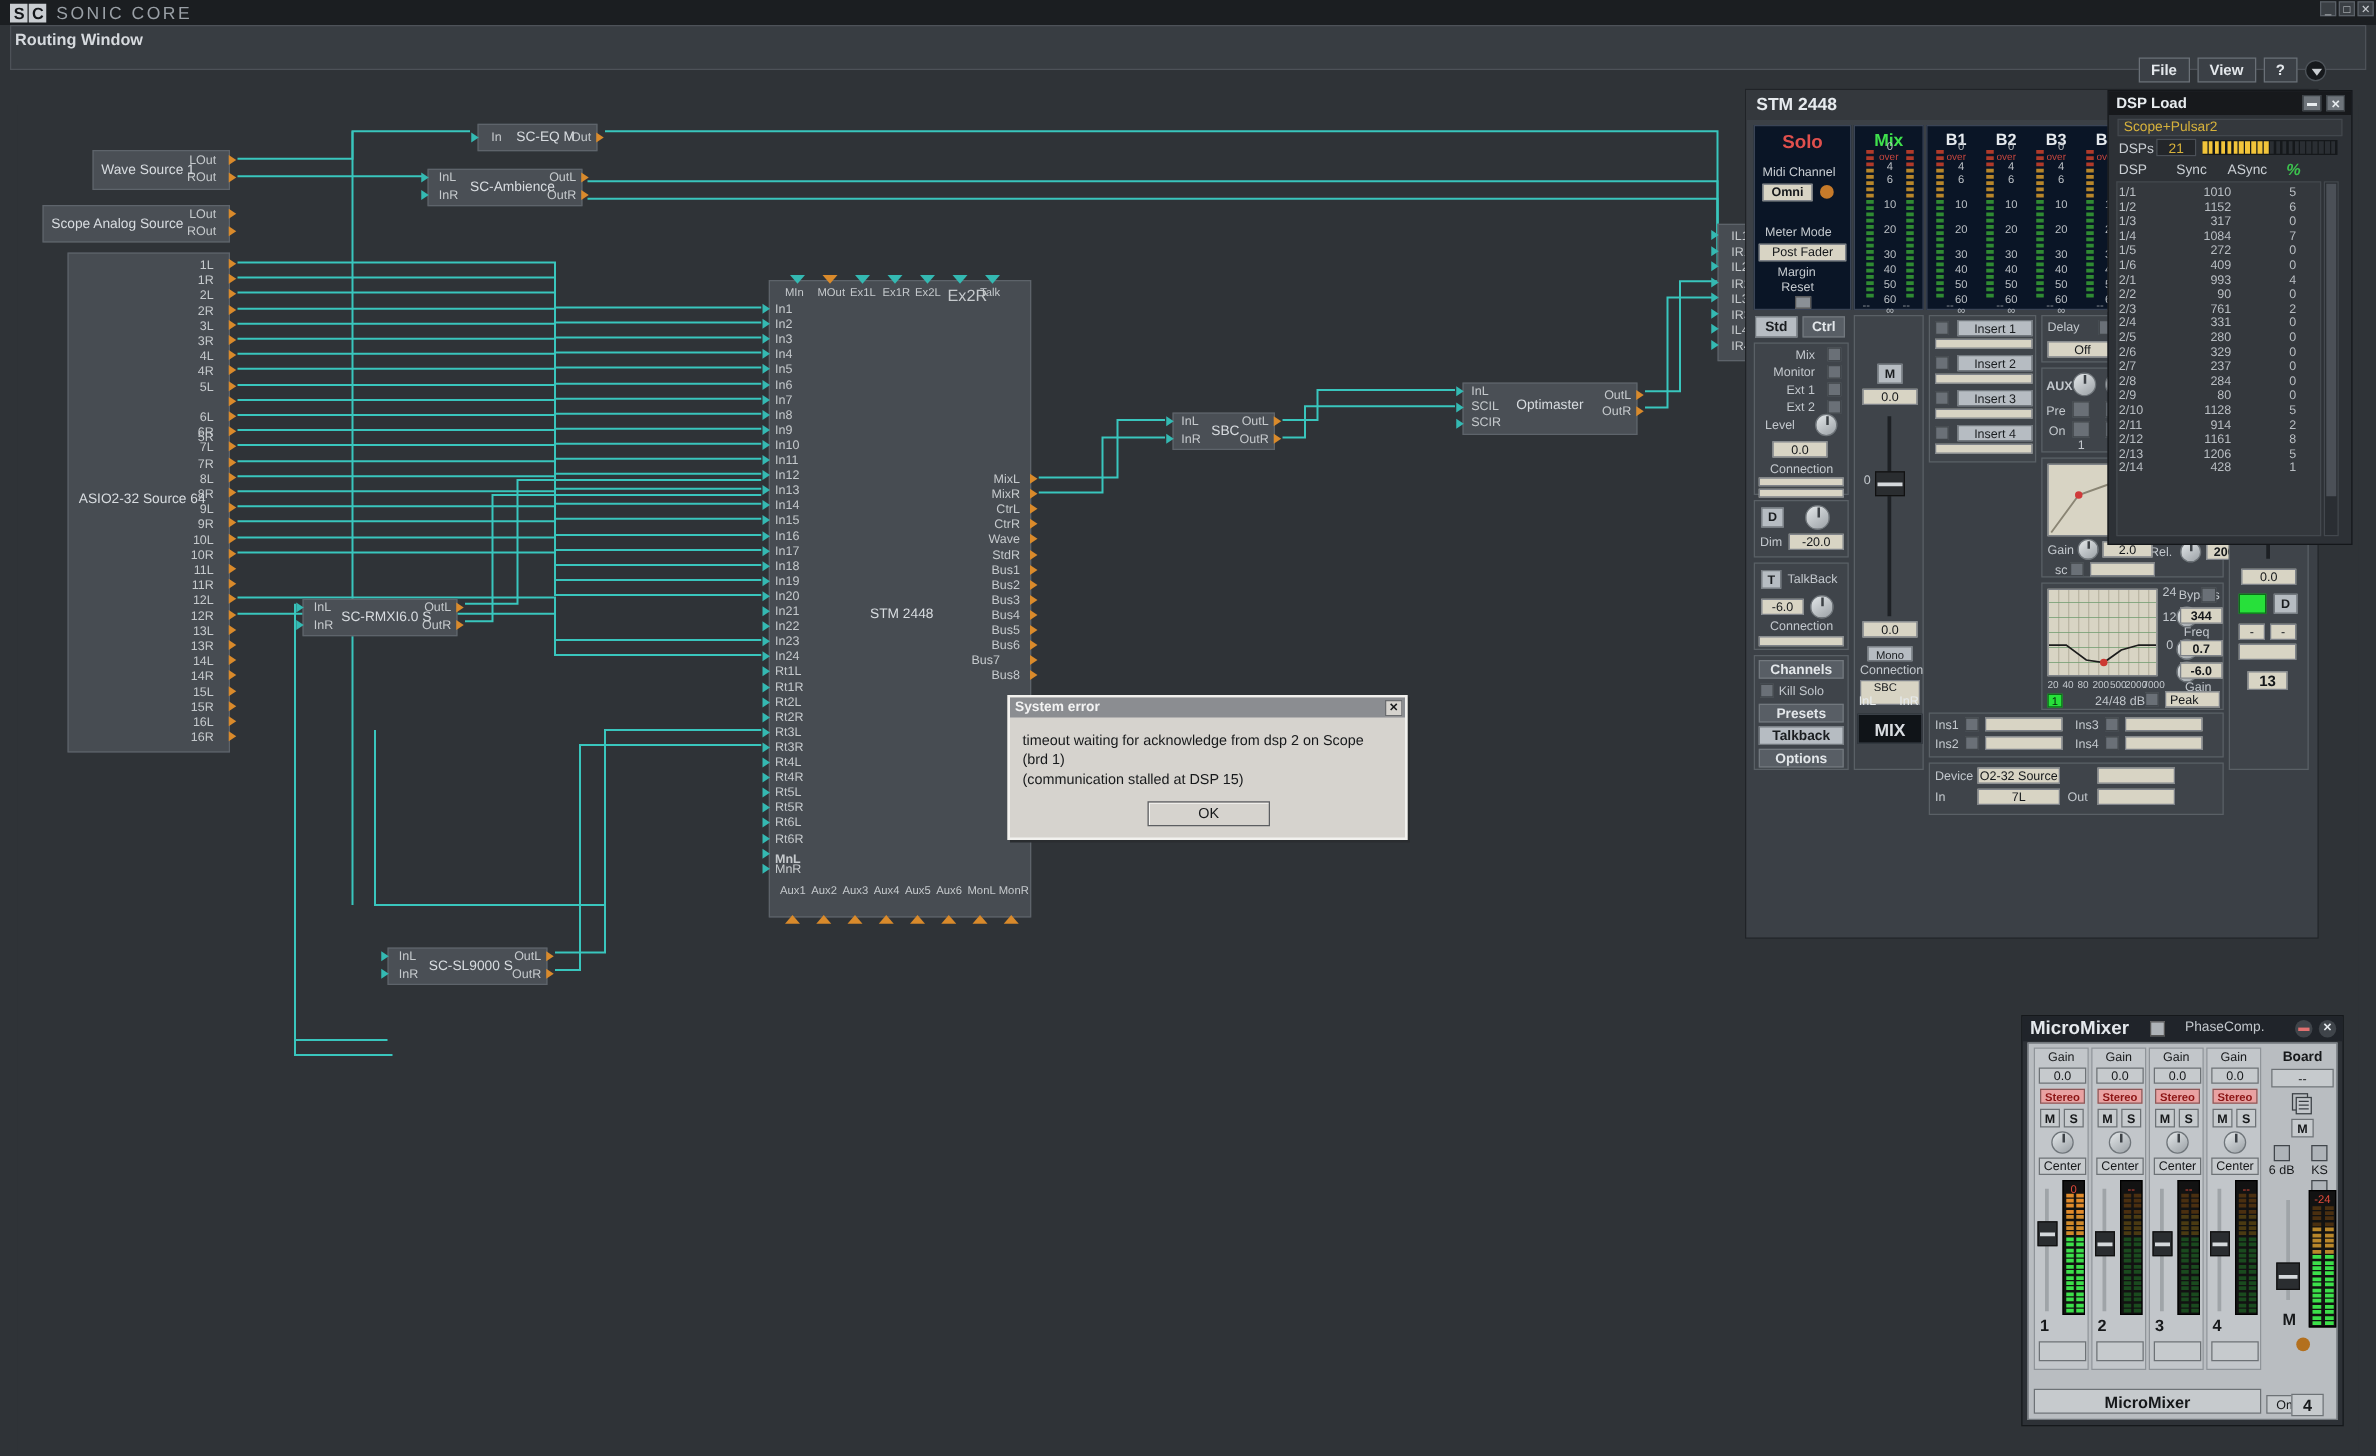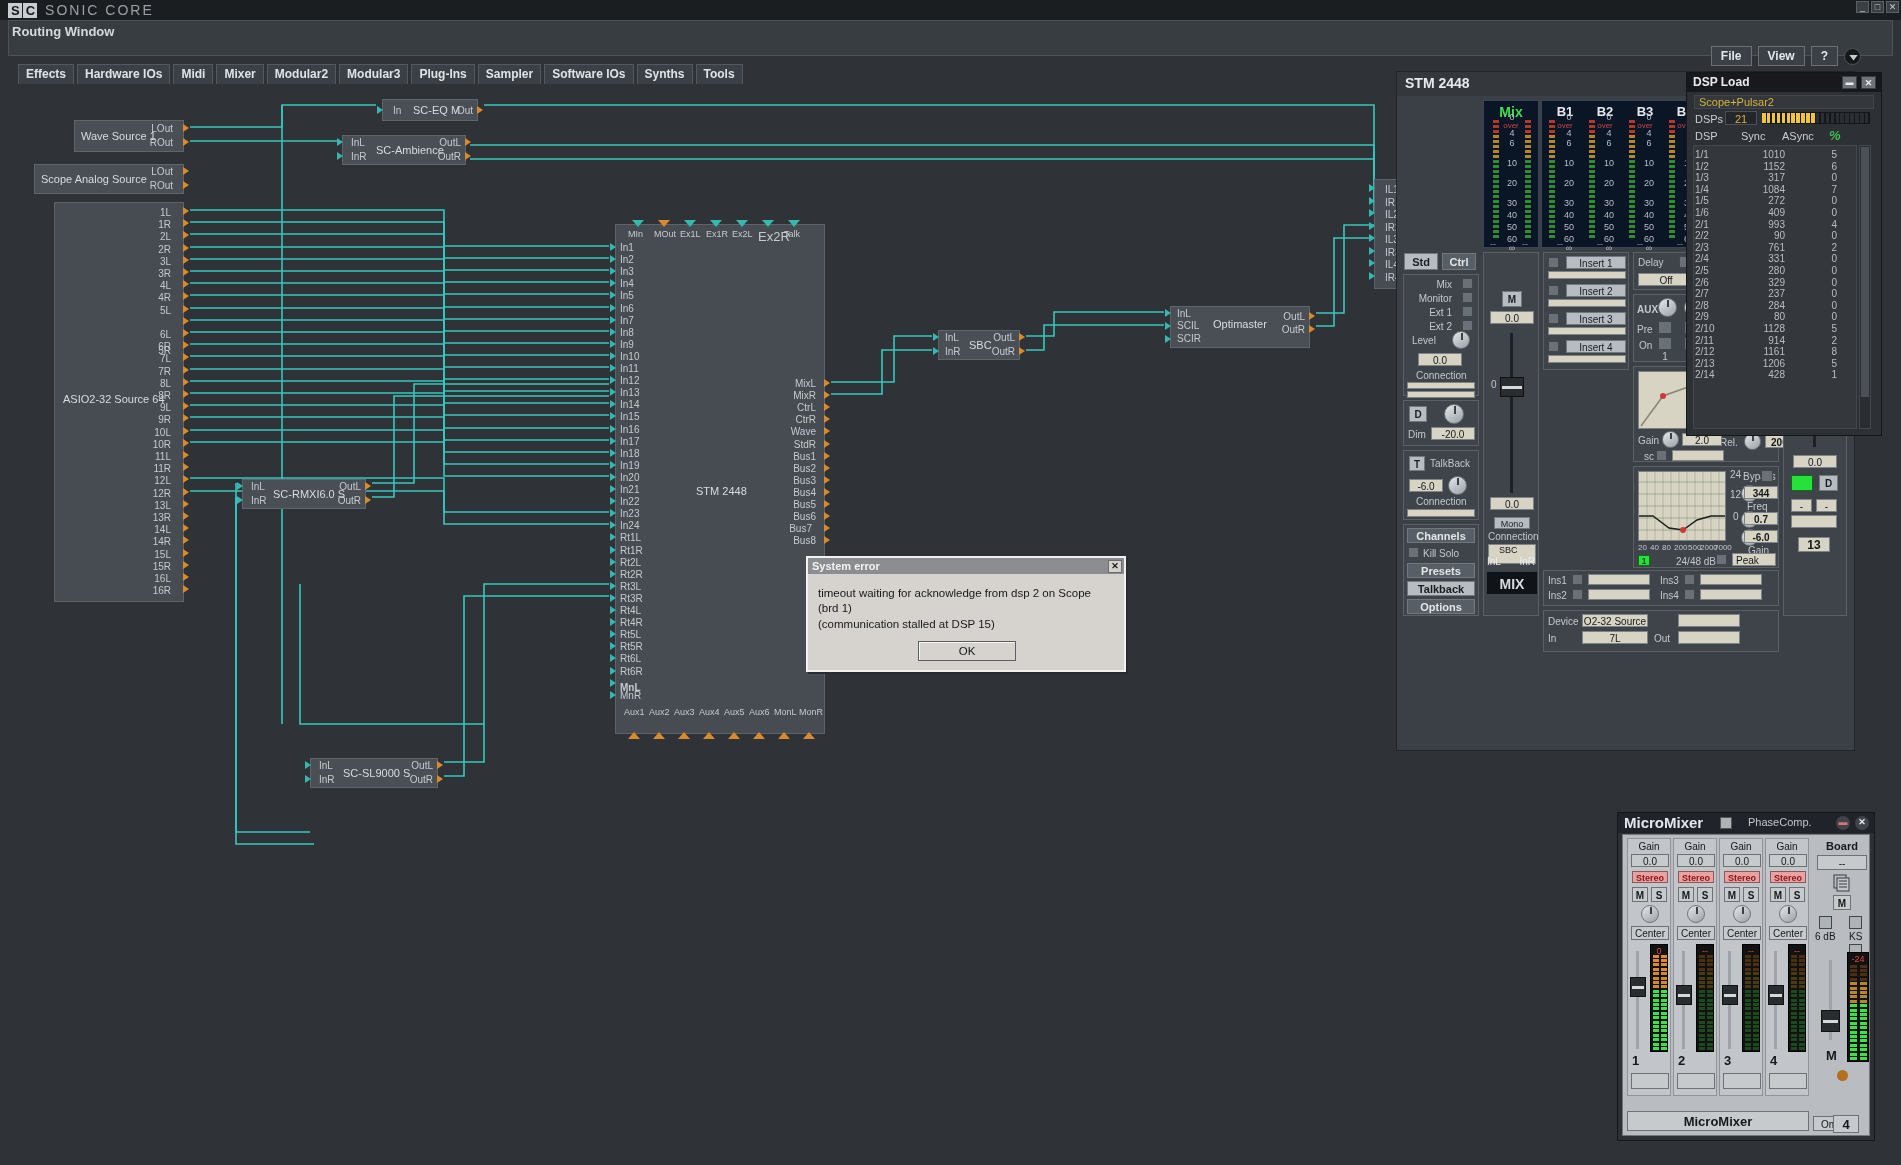--- a/index.html
+++ b/index.html
@@ -110,33 +110,20 @@
     <div style="position:absolute;left:8px;top:0px;width:1885px;height:36px;background:#383d42;border:1px solid #4d5258;"></div>
     <div class="rw-title">Routing Window</div>
 
     <div class="topright">
       <div class="mi">File</div>
       <div class="mi">View</div>
       <div class="mi">?</div>
       <div class="knobsm"></div>
     </div>
 
-    <div class="rw-menu">
-      <div class="mi">Effects</div>
-      <div class="mi">Hardware IOs</div>
-      <div class="mi">Midi</div>
-      <div class="mi">Mixer</div>
-      <div class="mi">Modular2</div>
-      <div class="mi">Modular3</div>
-      <div class="mi">Plug-Ins</div>
-      <div class="mi">Sampler</div>
-      <div class="mi">Software IOs</div>
-      <div class="mi">Synths</div>
-      <div class="mi">Tools</div>
-    </div>
 
     <div class="canvas">
       <svg id="wires" width="1873" height="1080" style="position:absolute;left:0;top:0;">
           <path d="M176,43 H268 V21 H362" stroke="#39c6bd" stroke-width="1.6" fill="none"></path>
           <path d="M176,57 H324" stroke="#39c6bd" stroke-width="1.6" fill="none"></path>
           <path d="M268,21 V640" stroke="#39c6bd" stroke-width="1.6" fill="none"></path>
           <path d="M176,126 H430 V162 H595" stroke="#39c6bd" stroke-width="1.6" fill="none"></path>
           <path d="M176,138 H430 V174 H595" stroke="#39c6bd" stroke-width="1.6" fill="none"></path>
           <path d="M176,150 H430 V186 H595" stroke="#39c6bd" stroke-width="1.6" fill="none"></path>
           <path d="M176,163 H430 V198 H595" stroke="#39c6bd" stroke-width="1.6" fill="none"></path>
@@ -459,21 +446,21 @@
           <div class="plab" style="right: 8px; top: 237.7px;">Bus2</div>
           <div class="pin out" style="right: -6px; top: 250.8px;"></div>
           <div class="plab" style="right: 8px; top: 249.8px;">Bus3</div>
           <div class="pin out" style="right: -6px; top: 262.9px;"></div>
           <div class="plab" style="right: 8px; top: 261.9px;">Bus4</div>
           <div class="pin out" style="right: -6px; top: 275px;"></div>
           <div class="plab" style="right: 8px; top: 274px;">Bus5</div>
           <div class="pin out" style="right: -6px; top: 287.1px;"></div>
           <div class="plab" style="right: 8px; top: 286.1px;">Bus6</div>
           <div class="pin out" style="right: -6px; top: 299.2px;"></div>
-          <div class="plab" style="right: 12px; top: 298.2px;">Bus7</div>
+          <div class="plab" style="right: 24px; top: 298.2px;">Bus7</div>
           <div class="pin out" style="right: -6px; top: 311.3px;"></div>
           <div class="plab" style="right: 8px; top: 310.3px;">Bus8</div>
           <div class="plab" style="left: 8px; bottom: 16px; font-size: 9px;">Aux1</div>
           <div style="position: absolute; left: 12px; bottom: -6px; width: 0px; height: 0px; border-left: 6px solid transparent; border-right: 6px solid transparent; border-bottom: 7px solid rgb(217, 138, 43);"></div>
           <div class="plab" style="left: 33px; bottom: 16px; font-size: 9px;">Aux2</div>
           <div style="position: absolute; left: 37px; bottom: -6px; width: 0px; height: 0px; border-left: 6px solid transparent; border-right: 6px solid transparent; border-bottom: 7px solid rgb(217, 138, 43);"></div>
           <div class="plab" style="left: 58px; bottom: 16px; font-size: 9px;">Aux3</div>
           <div style="position: absolute; left: 62px; bottom: -6px; width: 0px; height: 0px; border-left: 6px solid transparent; border-right: 6px solid transparent; border-bottom: 7px solid rgb(217, 138, 43);"></div>
           <div class="plab" style="left: 83px; bottom: 16px; font-size: 9px;">Aux4</div>
           <div style="position: absolute; left: 87px; bottom: -6px; width: 0px; height: 0px; border-left: 6px solid transparent; border-right: 6px solid transparent; border-bottom: 7px solid rgb(217, 138, 43);"></div>
@@ -488,20 +475,31 @@
         </div>
     </div>
   </div>
 
   <div class="stm">
     <div class="stm-tb">
       <div class="t">STM 2448</div>
     </div>
     <div class="stm-body">
 
+      <div class="blk" style="left:2px;top:2px;width:78px;height:148px;">
+        <div style="position:absolute;left:0;right:0;top:4px;text-align:center;color:#e0504d;font-size:15px;font-weight:bold;">Solo</div>
+        <div class="lbl" style="left:6px;top:32px;color:#c9ced3;">Midi Channel</div>
+        <div class="lcd" style="position:absolute;left:6px;top:46px;width:40px;height:14px;line-height:14px;font-weight:bold;">Omni</div>
+        <div style="position:absolute;left:52px;top:47px;width:11px;height:11px;border-radius:50%;background:#c67a2a;"></div>
+        <div class="lbl" style="left:8px;top:80px;">Meter Mode</div>
+        <div class="lcd" style="position:absolute;left:3px;top:94px;width:70px;height:14px;line-height:14px;">Post Fader</div>
+        <div class="lbl" style="left:18px;top:112px;">Margin</div>
+        <div class="lbl" style="left:21px;top:124px;">Reset</div>
+        <div style="position:absolute;left:32px;top:136px;width:13px;height:10px;background:#8a9096;border:1px solid #555;"></div>
+      </div>
 
       <div class="blk" style="left:82px;top:2px;width:56px;height:148px;">
         <div style="position:absolute;left:0;right:0;top:3px;text-align:center;color:#3fe04d;font-size:14px;font-weight:bold;">Mix</div>
         <div style="position:absolute;left:0;right:0;top:20px;text-align:center;color:#c7463f;font-size:8px;">over</div>
         <div class="meter-col" id="mixmeterL" style="position:absolute;left:9px;top:19px;width:6px;height:120px;">
             <div style="position: absolute; left: 0px; top: 0px; width: 6px; height: 3px; background: rgb(176, 58, 42);"></div>
             <div style="position: absolute; left: 0px; top: 5px; width: 6px; height: 3px; background: rgb(176, 58, 42);"></div>
             <div style="position: absolute; left: 0px; top: 10px; width: 6px; height: 3px; background: rgb(176, 58, 42);"></div>
             <div style="position: absolute; left: 0px; top: 15px; width: 6px; height: 3px; background: rgb(184, 134, 42);"></div>
             <div style="position: absolute; left: 0px; top: 20px; width: 6px; height: 3px; background: rgb(184, 134, 42);"></div>

